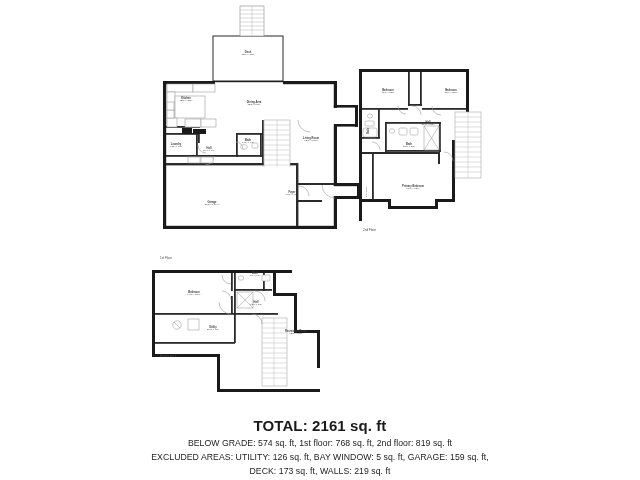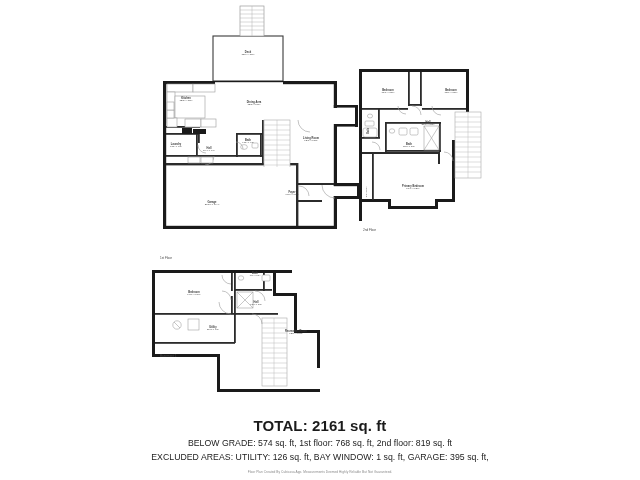--- a/index.html
+++ b/index.html
@@ -462,15 +462,16 @@
   </div>
 
   <div class="floor-tag" style="left:160px;top:256px;">1st Floor</div>
   <div class="floor-tag" style="left:363px;top:228px;">2nd Floor</div>
   <div class="floor-tag" style="left:160px;top:354px;">Basement 1</div>
 </div>
 
 <div class="summary">
   <div class="total-line">TOTAL: 2161 sq. ft</div>
   <div class="detail-line">BELOW GRADE: 574 sq. ft, 1st floor: 768 sq. ft, 2nd floor: 819 sq. ft</div>
-  <div class="detail-line">EXCLUDED AREAS: UTILITY: 126 sq. ft, BAY WINDOW: 1 sq. ft, GARAGE: 395 sq. ft,</div>
+  <div class="detail-line">EXCLUDED AREAS: UTILITY: 126 sq. ft, BAY WINDOW: 5 sq. ft, GARAGE: 159 sq. ft,</div>
+  <div class="detail-line">DECK: 173 sq. ft, WALLS: 219 sq. ft</div>
   <div class="footer-line">Floor Plan Created By Cubicasa App. Measurements Deemed Highly Reliable But Not Guaranteed.</div>
 </div>
 
 </body></html>

